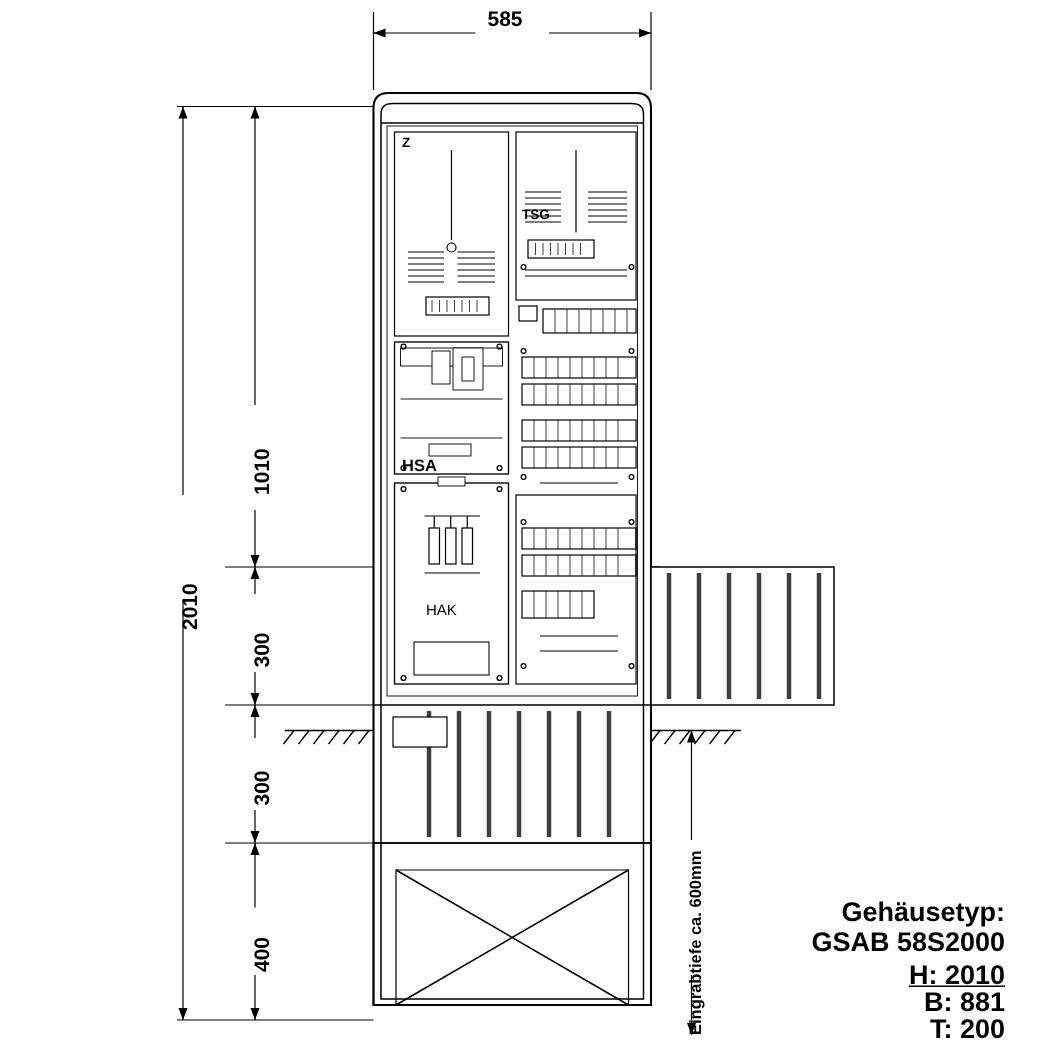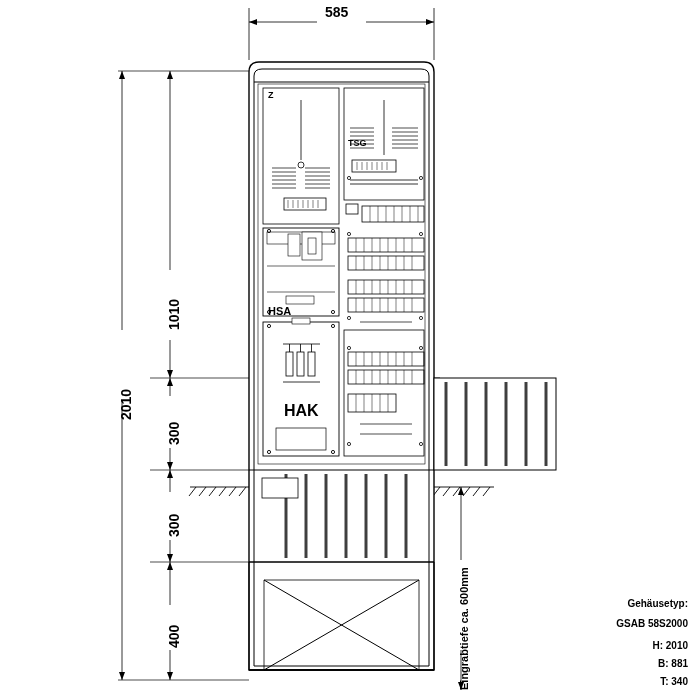--- a/index.html
+++ b/index.html
@@ -9,21 +9,21 @@
     font-family:"Liberation Sans", sans-serif;
     color:#000;
     overflow:hidden;
     position:relative;
   }
   #stage{position:absolute;left:0;top:0;width:700px;height:700px;}
   svg{position:absolute;left:0;top:0;}
   .lbl{position:absolute;font-size:13px;color:#000;white-space:nowrap;}
   .dim{font-size:14px;font-weight:bold;}
   .vert{transform-origin:0 0;}
-  .legend{position:absolute;right:12px;font-size:10px;font-weight:bold;text-align:left;}
+  .legend{position:absolute;right:30px;font-size:18px;font-weight:bold;text-align:left;}
 </style>
 </head>
 <body>
 
 <div id="stage">
 
 <svg width="700" height="700" viewBox="0 0 700 700">
   <g fill="none" stroke="#000" stroke-width="1">
 
     <g stroke-width="0.8">
@@ -356,23 +356,23 @@
 
 <div class="lbl dim vert" style="left:118px;top:420px;transform:rotate(-90deg);">2010</div>
 <div class="lbl dim vert" style="left:166px;top:330px;transform:rotate(-90deg);">1010</div>
 <div class="lbl dim vert" style="left:166px;top:445px;transform:rotate(-90deg);">300</div>
 <div class="lbl dim vert" style="left:166px;top:537px;transform:rotate(-90deg);">300</div>
 <div class="lbl dim vert" style="left:166px;top:648px;transform:rotate(-90deg);">400</div>
 
 <div class="lbl" style="left:268px;top:90px;font-size:9px;font-weight:bold;">Z</div>
 <div class="lbl" style="left:348px;top:90px;font-size:9px;font-weight:bold;margin-top:48px;">TSG</div>
 <div class="lbl" style="left:268px;top:262px;font-size:11px;font-weight:bold;margin-top:43px;">HSA</div>
-<div class="lbl" style="left:284px;top:402px;font-size:16px;font-weight:bold;">HAK</div>
+<div class="lbl" style="left:284px;top:402px;font-size:10px;font-weight:normal;">HAK</div>
 
 <div class="lbl vert" style="left:458px;top:690px;transform:rotate(-90deg);font-size:11px;font-weight:bold;">Eingrabtiefe ca. 600mm</div>
 
 <div class="legend" style="top:598px;">Gehäusetyp:</div>
 <div class="legend" style="top:618px;">GSAB 58S2000</div>
-<div class="legend" style="top:640px;">H: 2010</div>
+<div class="legend" style="top:640px;text-decoration:underline;">H: 2010</div>
 <div class="legend" style="top:658px;">B: 881</div>
-<div class="legend" style="top:676px;">T: 340</div>
+<div class="legend" style="top:676px;">T: 200</div>
 
 </div>
 
 </body></html>

